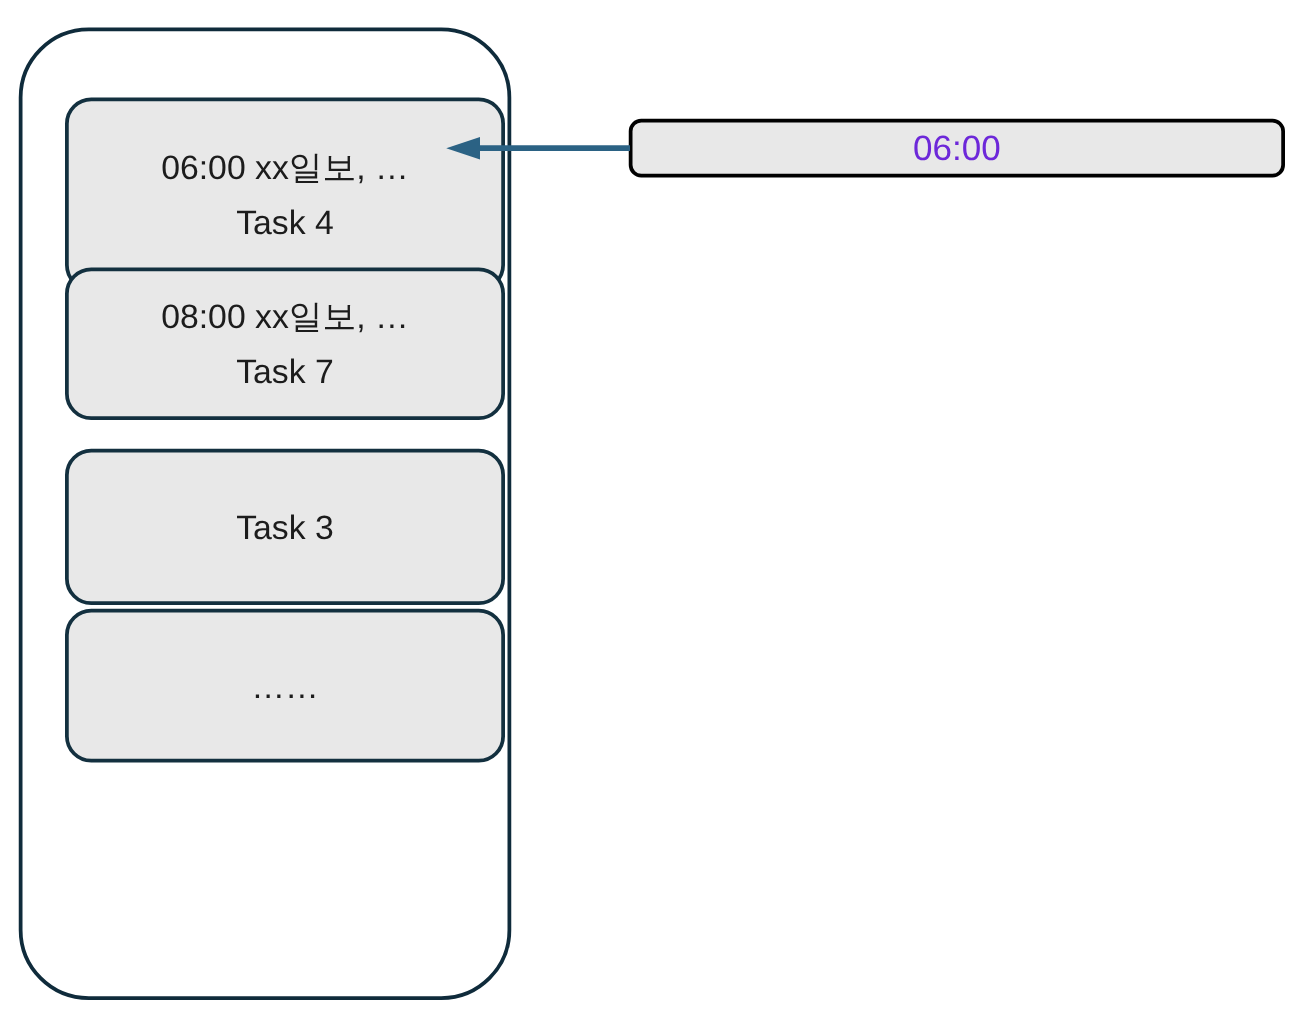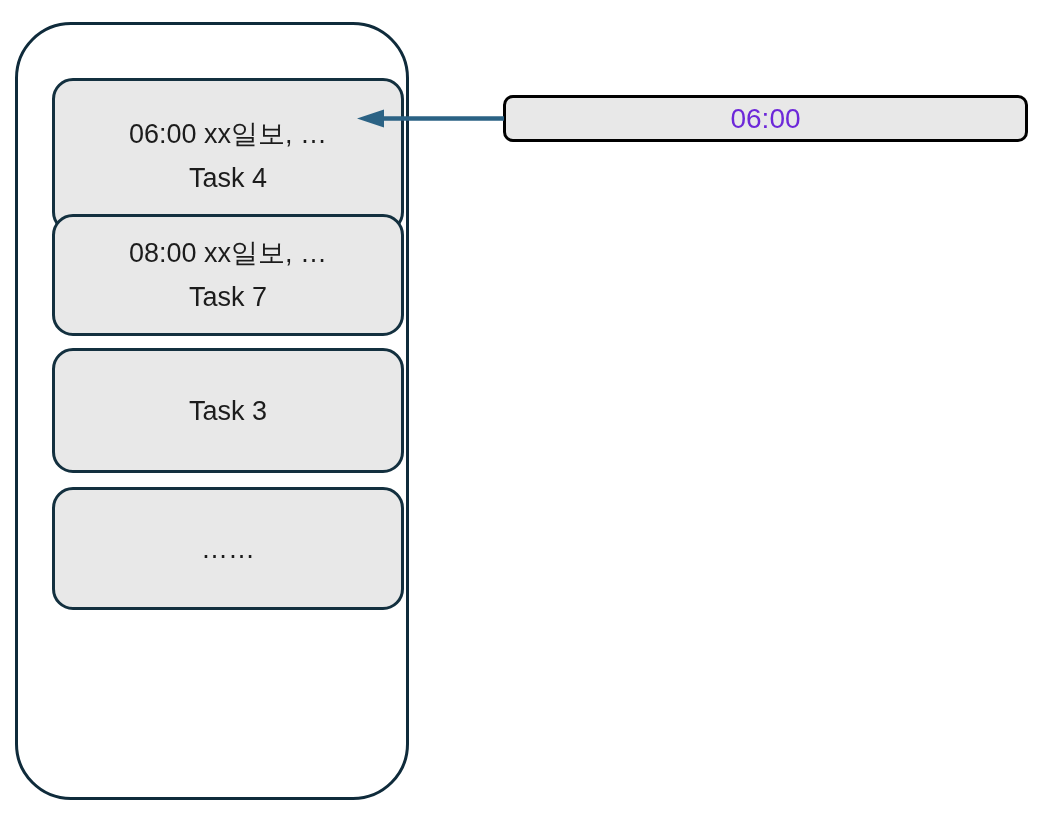--- a/index.html
+++ b/index.html
@@ -40,21 +40,21 @@
     flex-direction: column;
     align-items: center;
     justify-content: center;
     color: #1c1c1c;
     font-size: 27px;
     line-height: 44px;
     text-align: center;
   }
   .task-box-1 { top: 53px;  height: 155px; }
   .task-box-2 { top: 189px; height: 122px; }
-  .task-box-3 { top: 323px; height: 125px; }
+  .task-box-3 { top: 334px; height: 125px; }
   .task-box-4 { top: 462px; height: 123px; }
   .task-line { white-space: nowrap; }
 
   
   .alarm-box {
     position: absolute;
     left: 503px;
     top: 95px;
     width: 525px;
     height: 47px;

